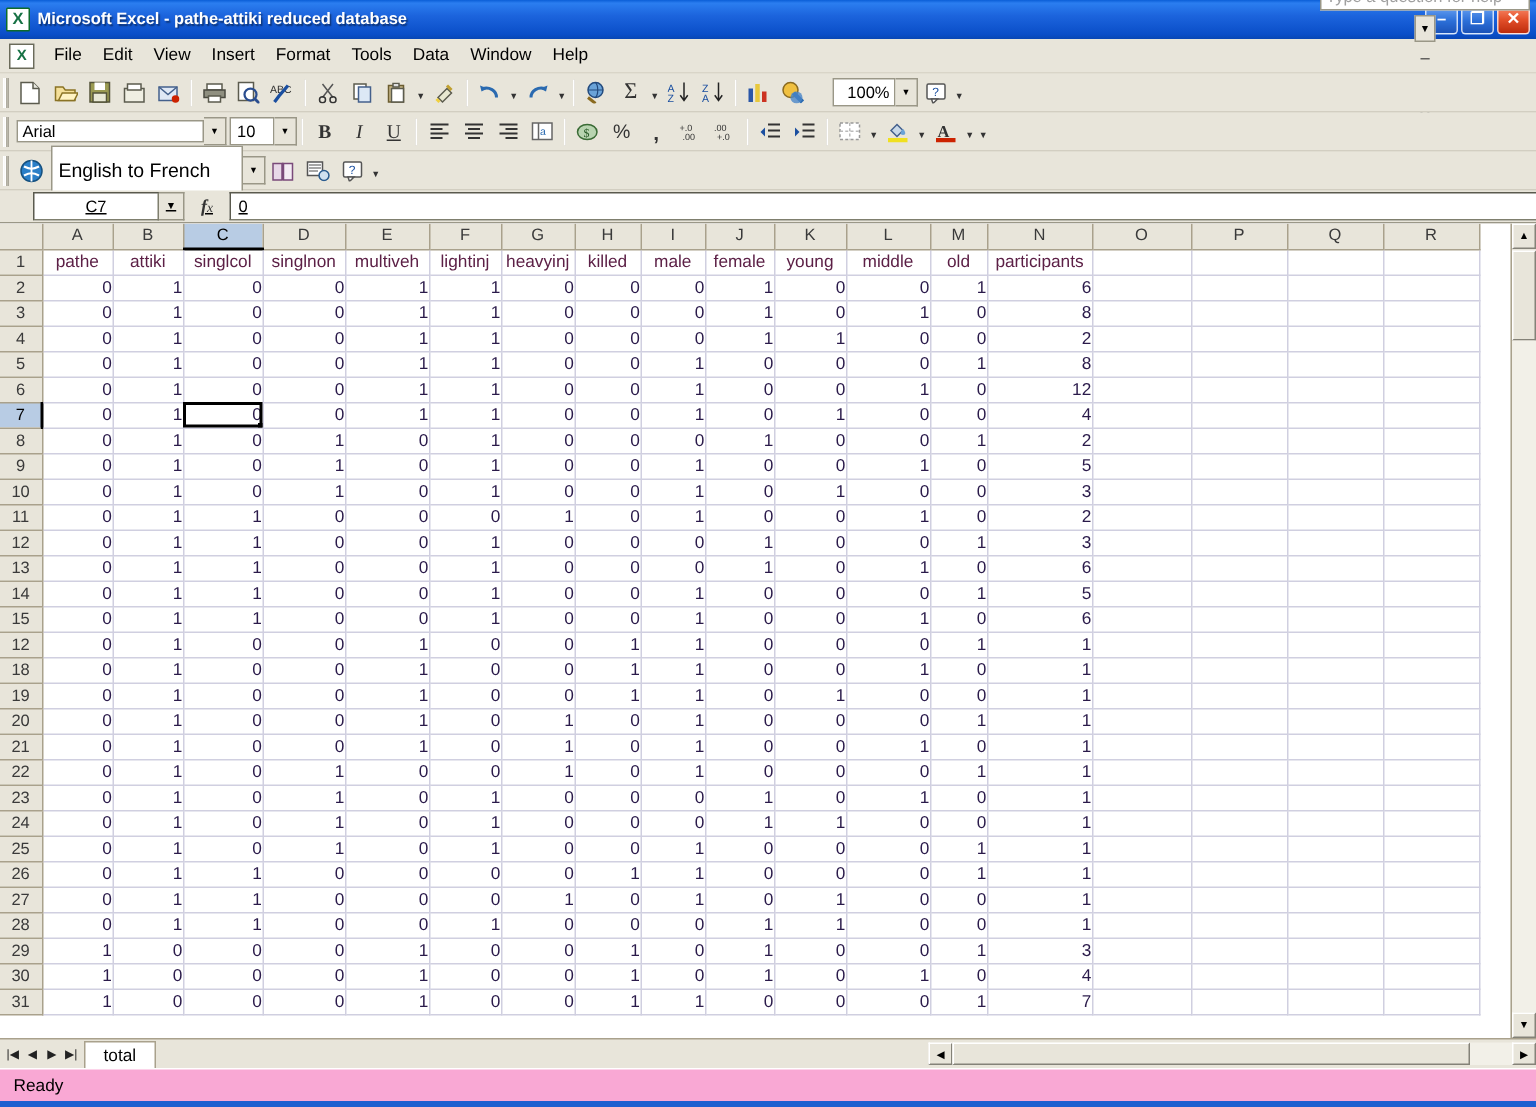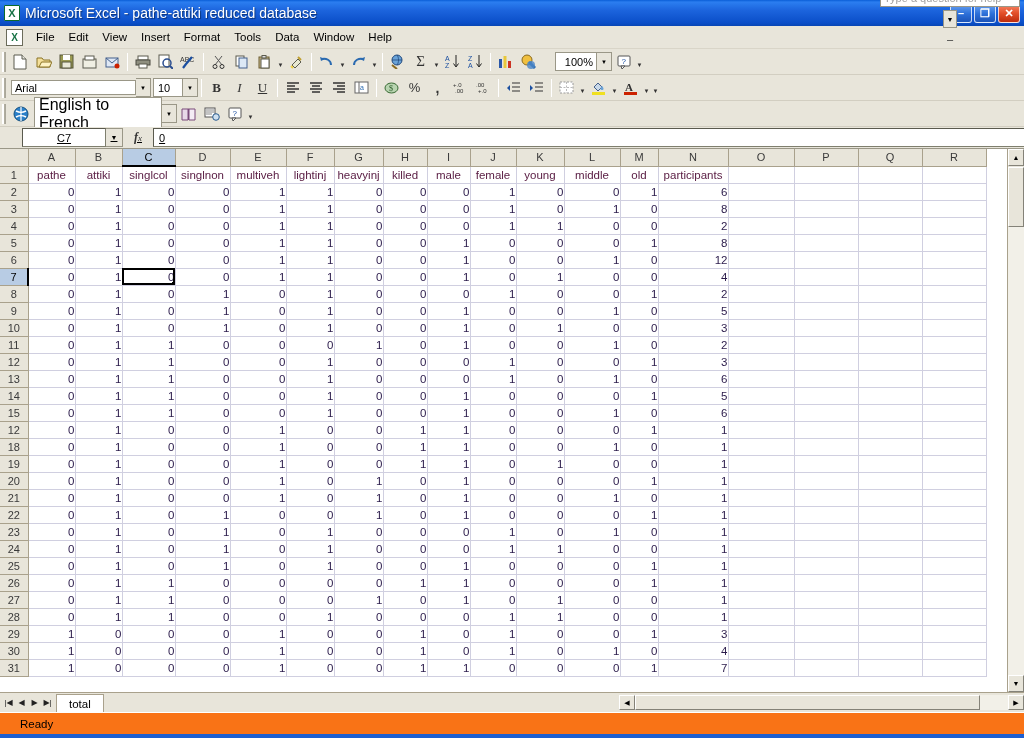--- a/index.html
+++ b/index.html
@@ -20,21 +20,21 @@
     display: flex; align-items: center; padding: 0 2px 0 4px;
   }
   .title-icon {
     width: 16px; height: 16px; margin-right: 5px;
     background: #ffffff; border: 1px solid #0d6b2b;
     display: flex; align-items: center; justify-content: center;
     font-weight: bold; color: #177245; font-size: 11px; line-height: 1;
     border-radius: 1px;
   }
   .title-text {
-    color: #ffffff; font-weight: normal; font-size: 14px;
+    color: #ffffff; font-weight: bold; font-size: 11px;
     flex: 1; white-space: nowrap; overflow: hidden;
     text-shadow: 1px 1px 1px rgba(0,0,0,.45);
   }
   .win-btns { display: flex; gap: 2px; padding-right: 2px; }
   .win-btn {
     width: 22px; height: 20px; border-radius: 3px;
     border: 1px solid rgba(255,255,255,.75);
     display: flex; align-items: center; justify-content: center;
     color: #fff; font-size: 11px; font-weight: bold; line-height: 1;
     background: linear-gradient(to bottom,#6ba4f4,#2c6fd8 55%,#1b53b8);
@@ -103,21 +103,21 @@
   .font-box {
     width: 125px; height: 15px; background: #fff; border: 1px solid #9a9787;
     font-size: 11px; display: flex; align-items: center; padding-left: 3px; margin-left: 2px;
   }
   .size-box {
     width: 30px; height: 19px; background: #fff; border: 1px solid #9a9787;
     font-size: 11px; display: flex; align-items: center; padding-left: 4px; margin-left: 2px;
   }
   .trans-box {
     width: 128px; height: 34px; background: #fff; border: 1px solid #9a9787;
-    font-size: 16px; display: flex; align-items: center; padding-left: 4px; margin-left: 2px;
+    font-size: 13px; display: flex; align-items: center; padding-left: 4px; margin-left: 2px;
   }
 
   
   .formulabar {
     height: 22px; flex: 0 0 22px; background: #e8e5da;
     display: flex; align-items: center; border-bottom: 1px solid #9a9787; text-decoration: underline;
   }
   .namebox {
     width: 84px; height: 19px; margin-left: 22px; background: #fff;
     border: 1px solid #7f7f6e; border-top-color:#5a5a4e; border-left-color:#5a5a4e;
@@ -199,23 +199,23 @@
   }
   .tab-spacer { flex: 1; }
   .hscroll { display: flex; align-items: center; width: 405px; }
   .hs-track { flex: 1; height: 15px; background: #f2f0e8; display: flex; }
   .hs-thumb { width: 345px; background: #e8e5da; border: 1px solid #fff;
               border-right-color:#848278; border-bottom-color:#848278; }
   .hs-btn { width: 16px; height: 15px; background: #e8e5da; border: 1px solid #fff;
             border-right-color:#848278; border-bottom-color:#848278;
             display: flex; align-items: center; justify-content: center; font-size: 7px; }
   .statusbar {
-    height: 22px; flex: 0 0 22px; background: #f97316;
+    height: 22px; flex: 0 0 22px; background: #f9a8d4;
     border-top: 1px solid #fff; display: flex; align-items: center;
-    padding-left: 20px; font-size: 11.5px; color: #000;
+    padding-left: 9px; font-size: 11.5px; color: #000;
   }
   .taskline { height: 4px; flex: 0 0 4px; background: #1e5fd0; }
 </style>
 </head>
 <body>
 
 <div id="app">
 
   <div class="titlebar">
     <div class="title-icon">X</div>

